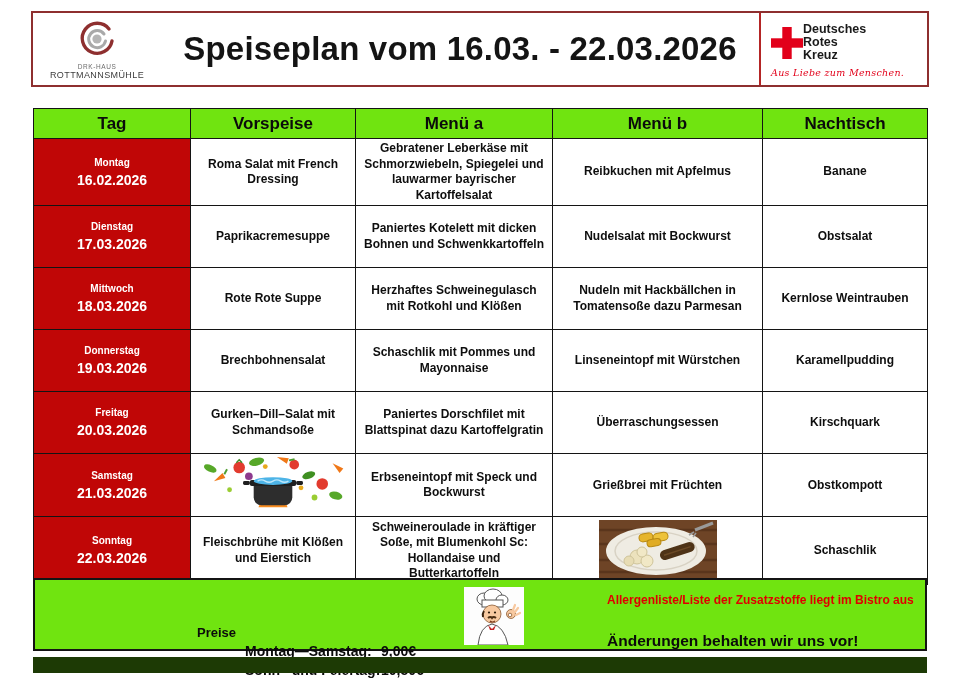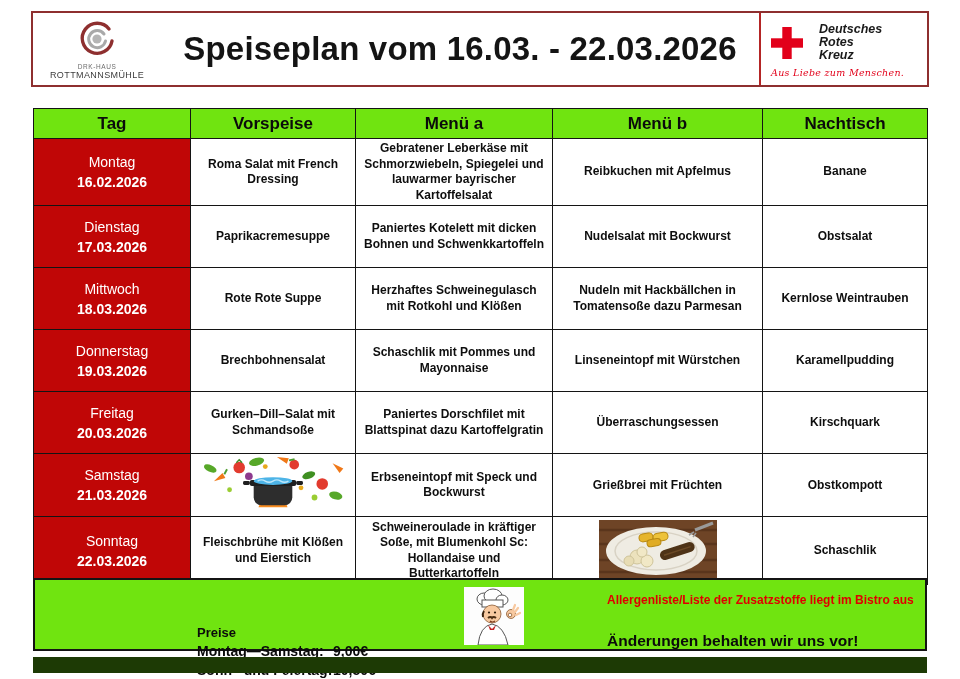--- a/index.html
+++ b/index.html
@@ -9,44 +9,44 @@
   
   .hdr{position:absolute;left:31px;top:11px;width:898px;height:76px;
        border:2.5px solid var(--maroon,#8e2f2f);box-sizing:border-box;
        display:flex;align-items:center;}
   .hdr-logo-left{width:128px;text-align:center;padding-top:2px;}
   .hl1{font-size:6.5px;color:#6c6c6c;letter-spacing:.6px;margin-top:1px;}
   .hl2{font-size:9px;color:#3c3c3c;letter-spacing:.4px;}
   .title{flex:1;text-align:center;font-size:33px;font-weight:600;letter-spacing:.2px;margin:0;color:#141414;}
   .drk-box{width:168px;height:100%;box-sizing:border-box;border-left:2px solid var(--logo_box_border,#b42525);
            padding:7px 8px 4px 10px;display:flex;flex-direction:column;justify-content:center;background:#fff;}
-  .drk-top{display:flex;align-items:center;gap:16px;font-style:italic;}
+  .drk-top{display:flex;align-items:center;gap:0;}
   .drk-name{display:flex;flex-direction:column;font-weight:bold;font-size:12.5px;line-height:1.04;color:#1a1a1a;}
   .drk-tagline{margin-top:5px;font-family:"DejaVu Serif",serif;font-style:italic;
                font-size:9.5px;color:var(--drk_red,#e2001a);letter-spacing:.3px;}
 
   
   table.menu{position:absolute;left:33px;top:108px;width:894px;border-collapse:collapse;table-layout:fixed;}
   table.menu th,table.menu td{border:1.8px solid #141414;box-sizing:border-box;}
   table.menu th{background:var(--green,#70e410);font-size:17px;font-weight:bold;height:30px;color:#0b0b0b;}
   tr.r{height:62px;} tr.r-last{height:68px;}
   td.tag{background:var(--day_red,#c00606);color:#fff;text-align:center;vertical-align:middle;}
-  td.tag .day{font-size:14px;font-weight:normal;margin-bottom:4px;}
+  td.tag .day{font-size:10px;font-weight:bold;margin-bottom:4px;}
   td.tag .date{font-size:14px;font-weight:bold;}
   td.mc{background:#fff;text-align:center;vertical-align:middle;
         font-size:12px;font-weight:700;line-height:1.3;padding:2px 6px;color:#0e0e0e;}
   td.imgcell{background:#fff;text-align:center;vertical-align:middle;padding:1px;}
 
   
   .footer{position:absolute;left:33px;top:578px;width:894px;height:73px;box-sizing:border-box;
           background:var(--green,#70e410);border:2px solid #141414;}
   .prices{position:absolute;left:162px;top:5px;color:#0b0b0b;}
   .pt{font-size:13px;font-weight:600;margin-bottom:3px;margin-top:40px;}
   .pr{font-size:14px;font-weight:700;margin-bottom:3px;display:flex;}
-  .pl{display:inline-block;width:136px;}
+  .pl{display:inline-block;width:136px;margin-left:48px;}
   .chef-wrap{position:absolute;left:429px;top:7px;width:60px;height:58px;background:#fdfdfd;}
   .notes{position:absolute;left:572px;top:13px;width:330px;}
   .allergen{font-size:12px;font-weight:700;color:var(--allergen_red,#e00000);}
   .changes{font-size:15.5px;font-weight:700;color:#0b0b0b;margin-top:25px;}
 
   .bottom-bar{position:absolute;left:33px;top:657px;width:894px;height:16px;background:var(--bar_dark,#1d3a05);}
 </style>
 </head>
 <body>
 

